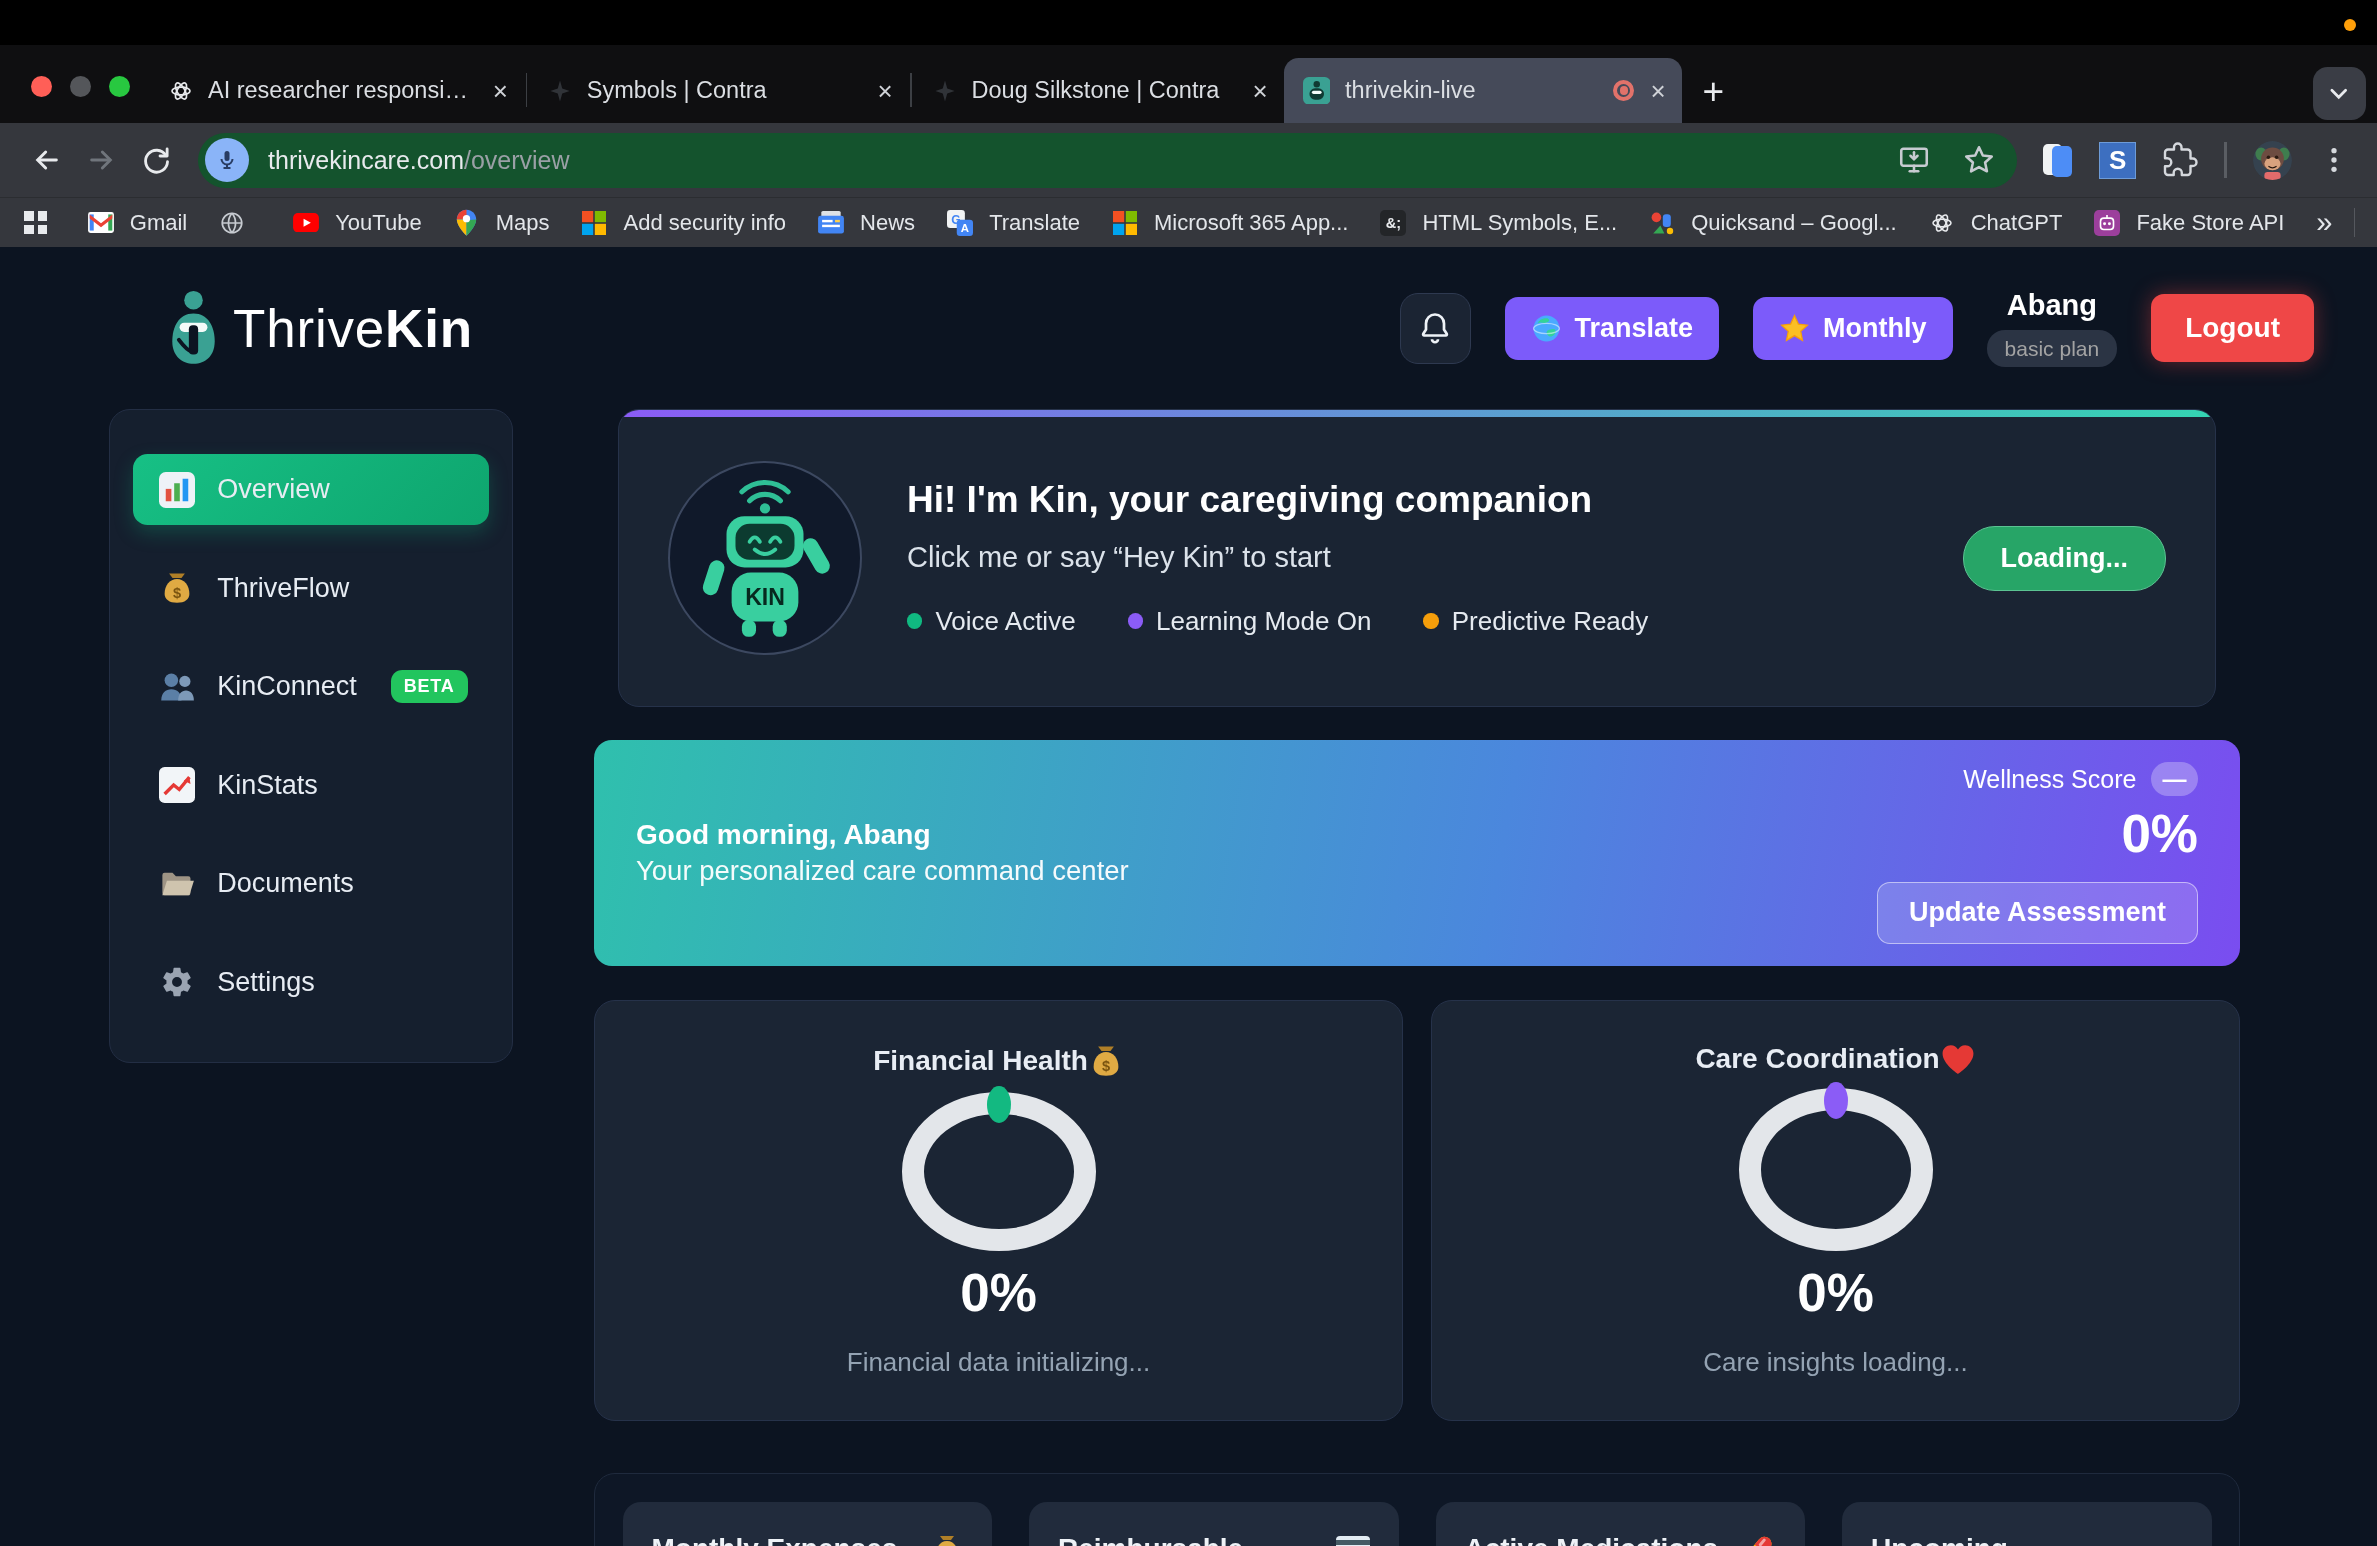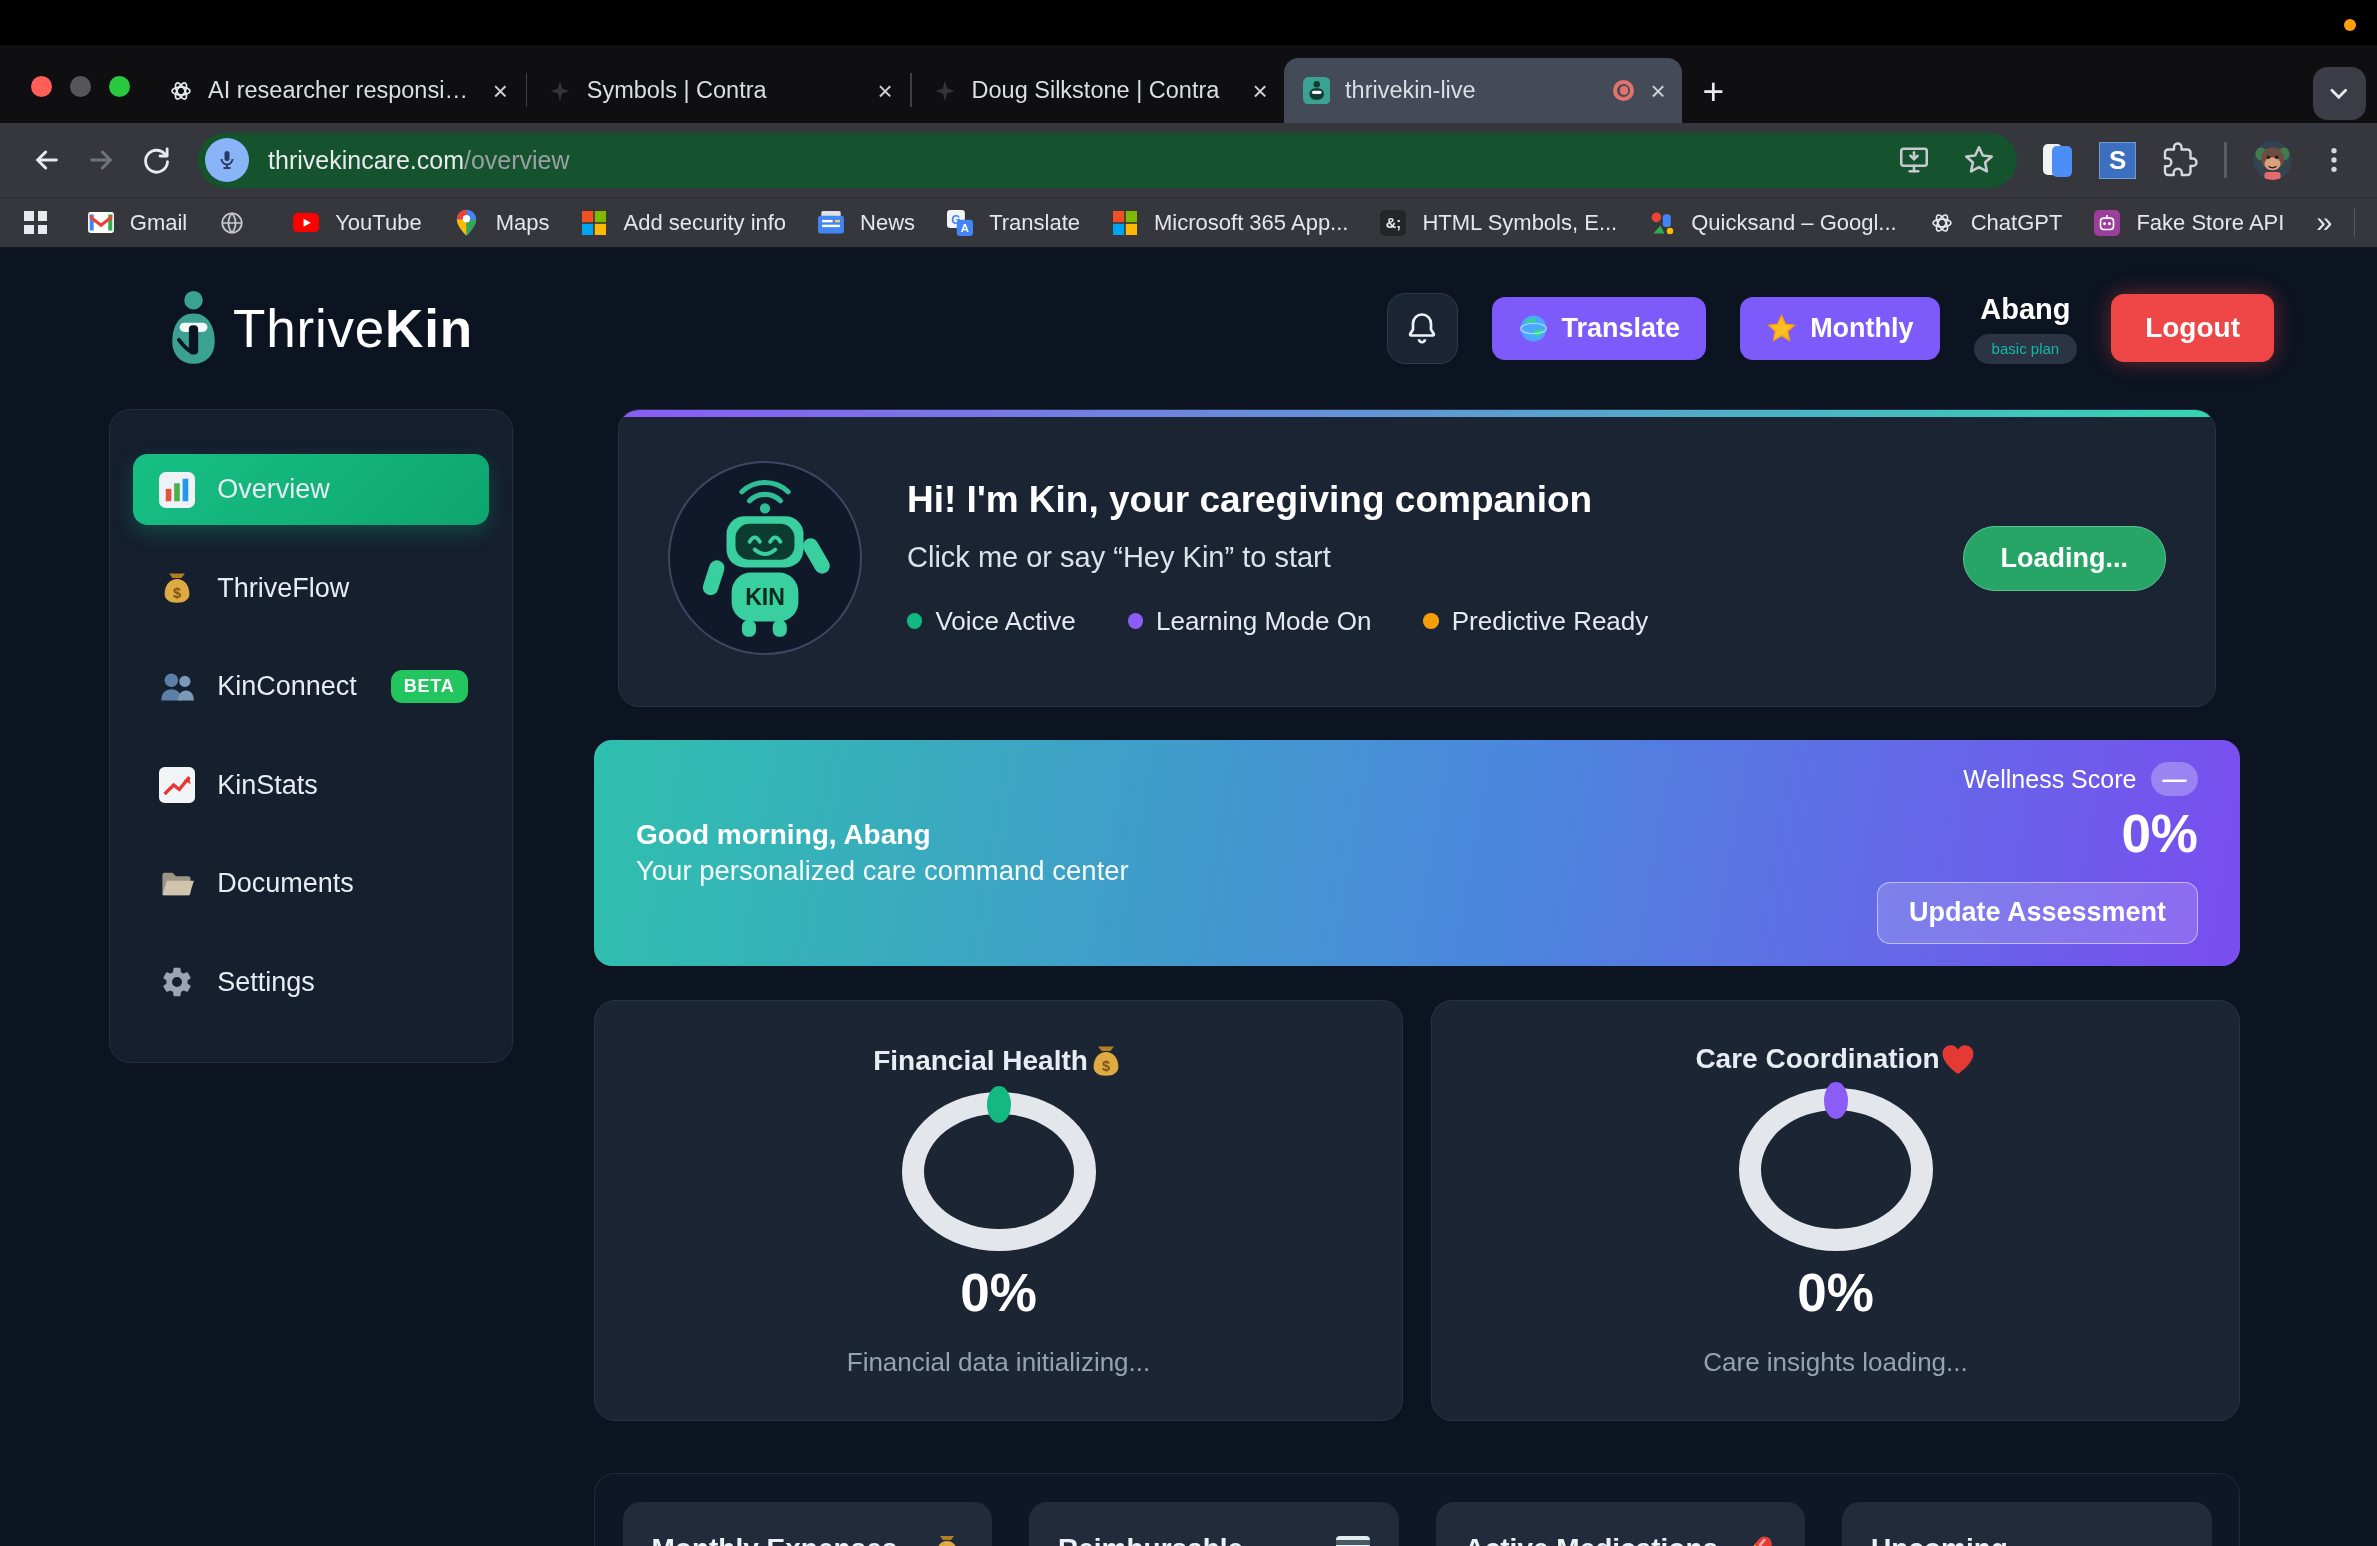--- a/index.html
+++ b/index.html
@@ -60,32 +60,32 @@
   .bmsep { width:1.6px; height:29px; background:#55585e; margin-right:21px; }
   .bm { display:flex; align-items:flex-start; gap:16px; margin-right:32px; white-space:nowrap; }
   .bm-ico { width:26px; height:26px; flex:none; display:flex; align-items:center; justify-content:center; }
   .ico-html { background:#232528; border-radius:4.9px; color:#e8eaed; font-size:14.6px; font-weight:bold; }
   .ico-fake { background:#9c3f9c; border-radius:4.9px; }
   .bm-right { margin-left:auto; display:flex; align-items:center; gap:21px; }
   .chev2 { font-size:29px; color:#e3e6ea; }
 
   
   .app { height:1299px; background:#0c1421; }
-  .appheader { height:162px; display:flex; align-items:center; padding:0 103px 0 167px; }
+  .appheader { height:162px; display:flex; align-items:center; padding:0 63px 0 167px; }
   .logo { display:flex; align-items:center; gap:13px; }
   .logotext { font-size:53px; color:#fff; letter-spacing:0.8px; }
   .logotext .lt1 { font-weight:400; } .logotext .lt2 { font-weight:bold; }
   .hdr-right { margin-left:auto; display:flex; align-items:center; gap:34px; }
   .bellbtn { width:71px; height:71px; border-radius:18px; background:#1b2433; border:1.6px solid #2e3950;
     display:flex; align-items:center; justify-content:center; }
   .pbtn { height:63px; border-radius:13px; background:#7c5bfa; color:#fff; font-size:27px; font-weight:bold;
     display:flex; align-items:center; gap:13px; padding:0 26px; }
   .userblock { display:flex; flex-direction:column; align-items:center; gap:8px; }
   .uname { font-size:29px; font-weight:bold; color:#fff; }
-  .uplan { background:#2b3444; color:#14b8a6; font-size:15px; border-radius:18px; padding:6.5px 18px; }
+  .uplan { background:#2b3444; color:#a3a3a3; font-size:21px; border-radius:18px; padding:6.5px 18px; }
   .logout { height:68px; border-radius:13px; background:#ef4747; color:#fff; font-size:28px; font-weight:bold;
     display:flex; align-items:center; padding:0 34px; box-shadow:0 0 21px rgba(239,68,68,.4); }
 
   .main { display:flex; padding:0 137px 0 109px; align-items:flex-start; }
 
   
   .sidebar { width:404px; flex:none; background:#151f2e; border:1.6px solid #232e44; border-radius:21px;
     padding:44px 22.6px; }
   .sitem { height:71px; display:flex; align-items:center; gap:22.6px; padding:0 26px; border-radius:14.6px;
     font-size:27px; color:#e7ecf3; margin-bottom:27.5px; }

